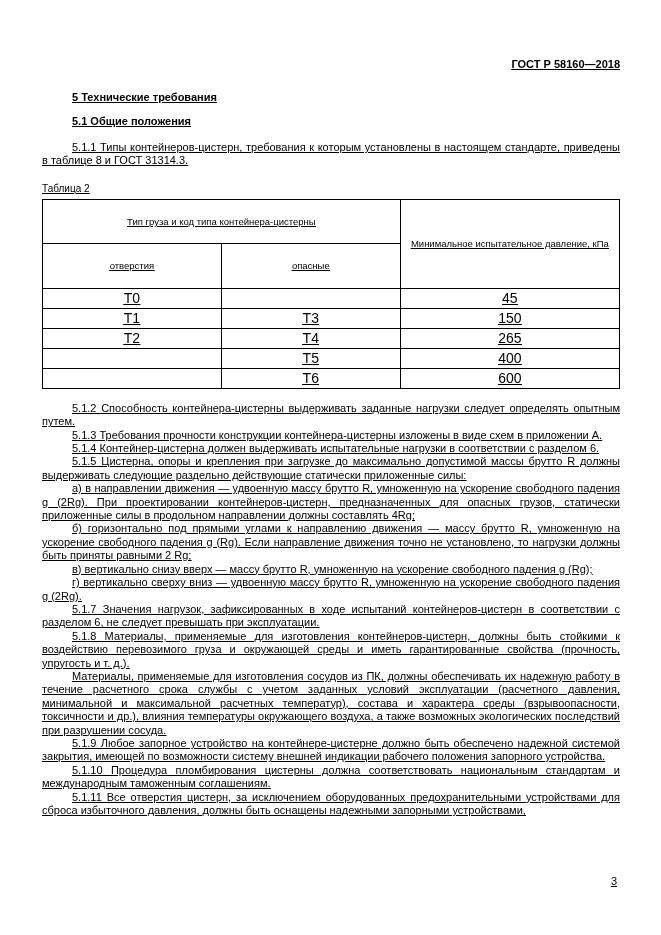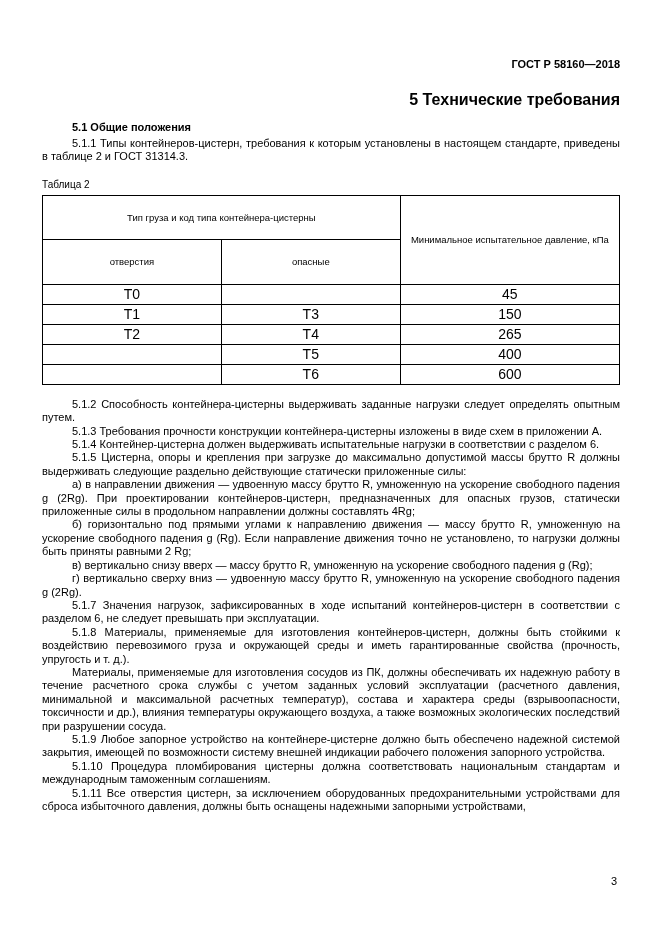--- a/index.html
+++ b/index.html
@@ -1,15 +1,15 @@
 <!DOCTYPE html>
 <html><head>
 <meta charset="utf-8">
 <style>
-  * { margin: 0; padding: 0; box-sizing: border-box; }
+  * { margin: 0; padding: 0; box-sizing: border-box; text-decoration: underline; }
   html, body { background: #ffffff; }
   body {
     width: 661px;
     height: 935px;
     position: relative;
     font-family: "Liberation Sans", "DejaVu Sans", sans-serif;
     color: #000000;
     overflow: hidden;
   }
   .page {
@@ -18,31 +18,30 @@
     width: 661px; height: 935px;
     padding: 58px 41px 0 42px;
   }
   .doc-header {
     text-align: right;
     font-weight: bold;
     font-size: 11px;
     margin-bottom: 21px;
   }
   .h-section {
-    font-size: 16px;
+    font-size: 11px;
     font-weight: bold;
     text-indent: 30px;
     margin-bottom: 12px;
-    text-align: right;
   }
   .h-subsection {
     font-size: 11px;
     font-weight: bold;
     text-indent: 30px;
-    margin-bottom: 4px;
+    margin-bottom: 14px;
   }
   p.body {
     font-size: 11px;
     line-height: 13.4px;
     text-align: justify;
     text-indent: 30px;
   }
   .table-caption {
     font-size: 10px;
     margin-top: 15px;
@@ -85,21 +84,21 @@
 </head>
 <body>
 
 <div class="page">
 
   <div class="doc-header">ГОСТ Р 58160—2018</div>
 
   <div class="h-section">5 Технические требования</div>
   <div class="h-subsection">5.1 Общие положения</div>
 
-  <p class="body">5.1.1 Типы контейнеров-цистерн, требования к которым установлены в настоящем стандарте, приведены в таблице 2 и ГОСТ 31314.3.</p>
+  <p class="body">5.1.1 Типы контейнеров-цистерн, требования к которым установлены в настоящем стандарте, приведены в таблице 8 и ГОСТ 31314.3.</p>
 
   <div class="table-caption">Таблица 2</div>
 
   <table class="gost">
     <colgroup>
       <col style="width:31%">
       <col style="width:31%">
       <col style="width:38%">
     </colgroup>
     <thead>

